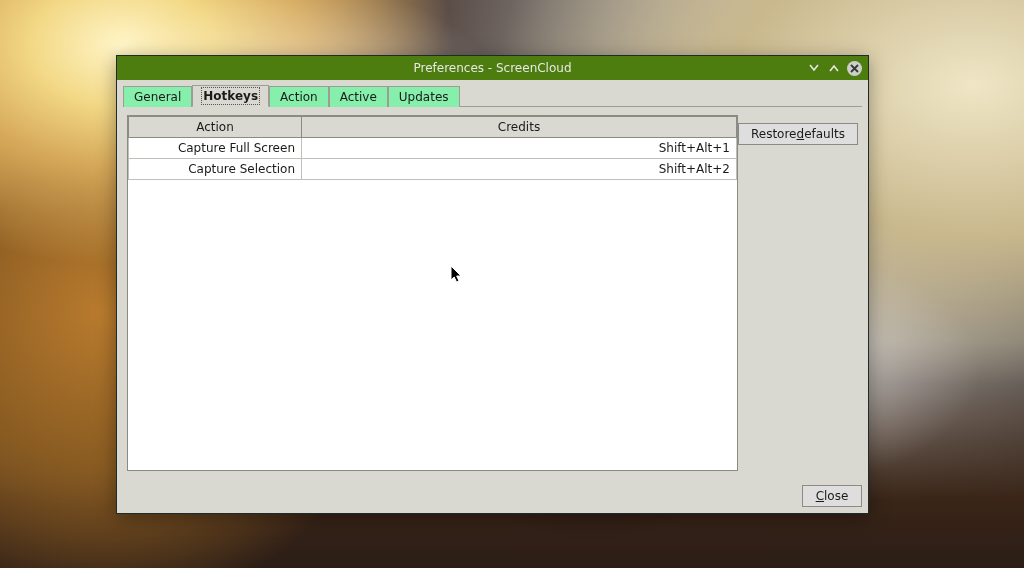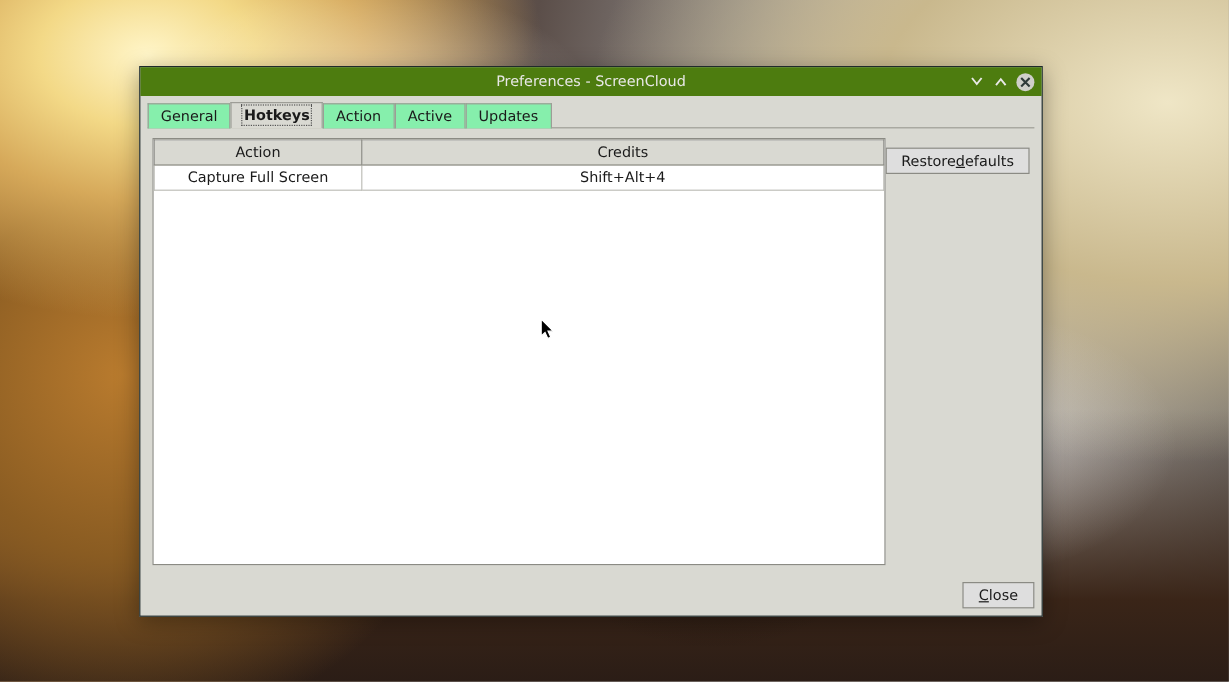--- a/index.html
+++ b/index.html
@@ -160,21 +160,21 @@
     background: #d9d9d2;
     border: 1px solid #8b8b84;
     font-weight: normal;
     padding: 3px 6px;
     text-align: center;
   }
   table.hk th:first-child { width: 160px; }
   table.hk td {
     border: 1px solid #bfbfb8;
     padding: 3px 6px;
-    text-align: center;
+    text-align: right;
     background: #ffffff;
   }
   .table-fill {
     flex: 1 1 auto;
   }
 
   .below-table {
     margin-top: 8px;
   }
 
@@ -254,21 +254,25 @@
         <table class="hk">
           <thead>
             <tr>
               <th>Action</th>
               <th>Credits</th>
             </tr>
           </thead>
           <tbody>
             <tr>
               <td>Capture Full Screen</td>
-              <td>Shift+Alt+4</td>
+              <td>Shift+Alt+1</td>
+            </tr>
+            <tr>
+              <td>Capture Selection</td>
+              <td>Shift+Alt+2</td>
             </tr>
           </tbody>
         </table>
         <div class="table-fill"></div>
       </div>
 
       <div class="below-table">
         <span class="btn">
           <span>Restore </span>
             <span class="ul">d</span>

